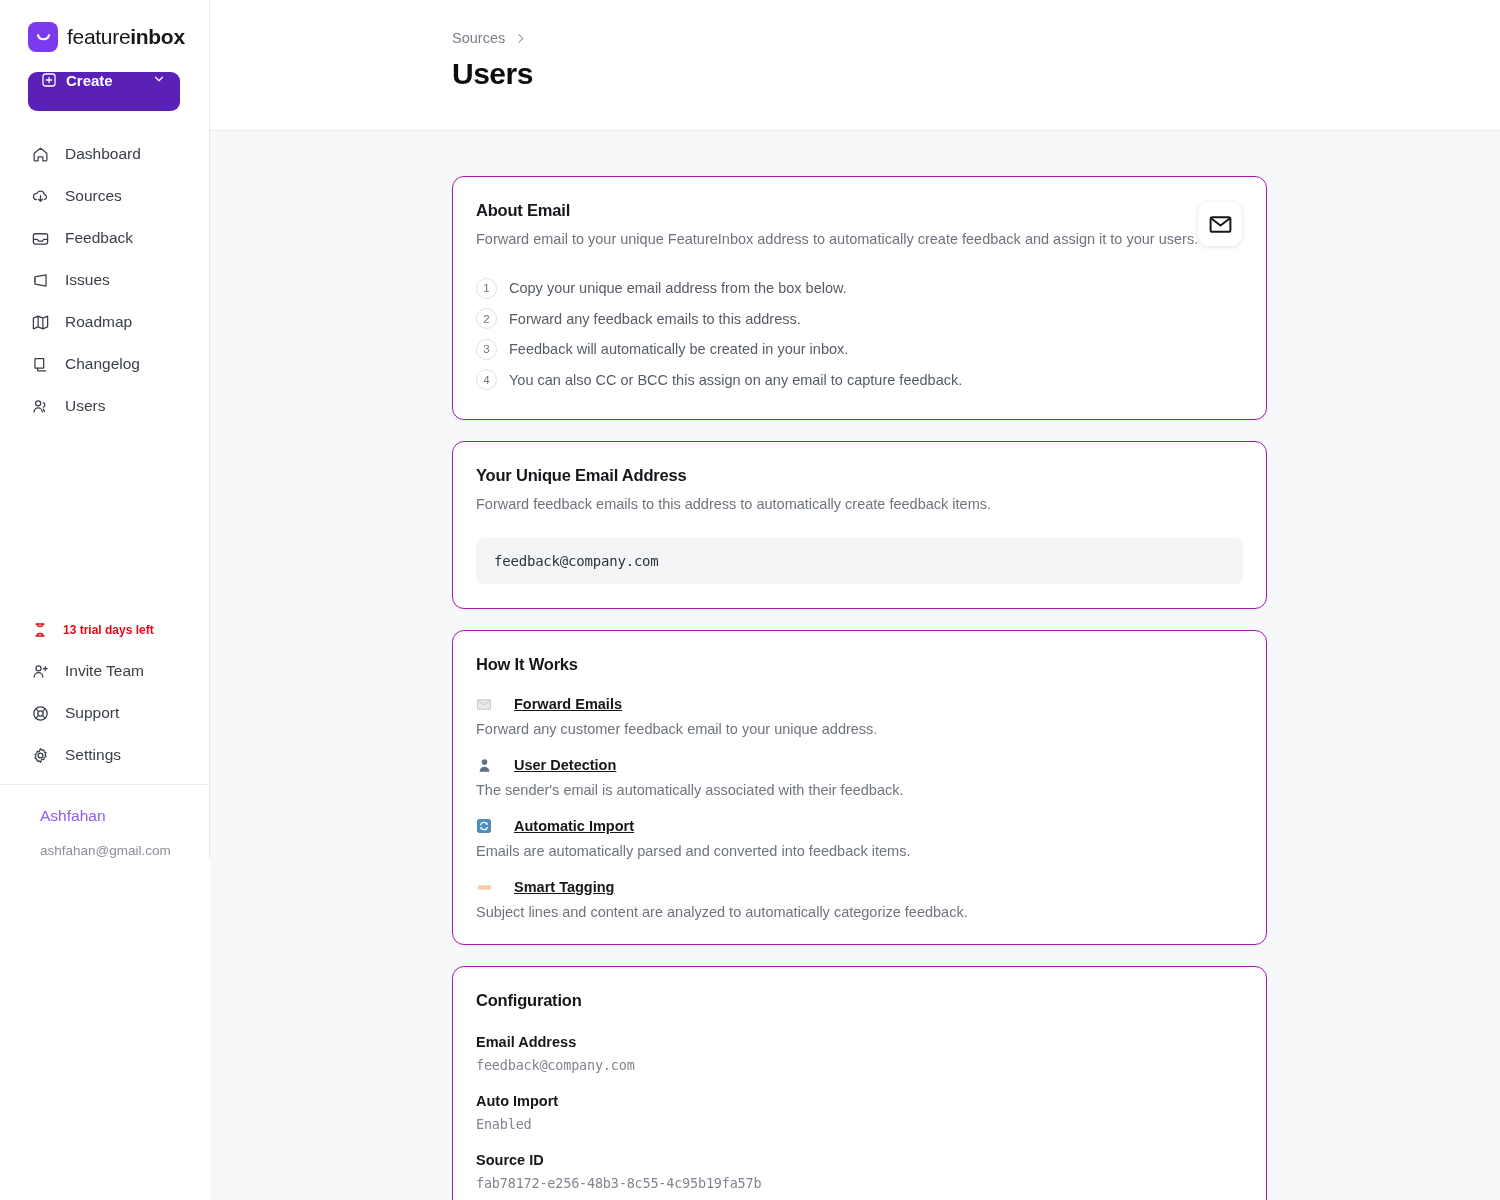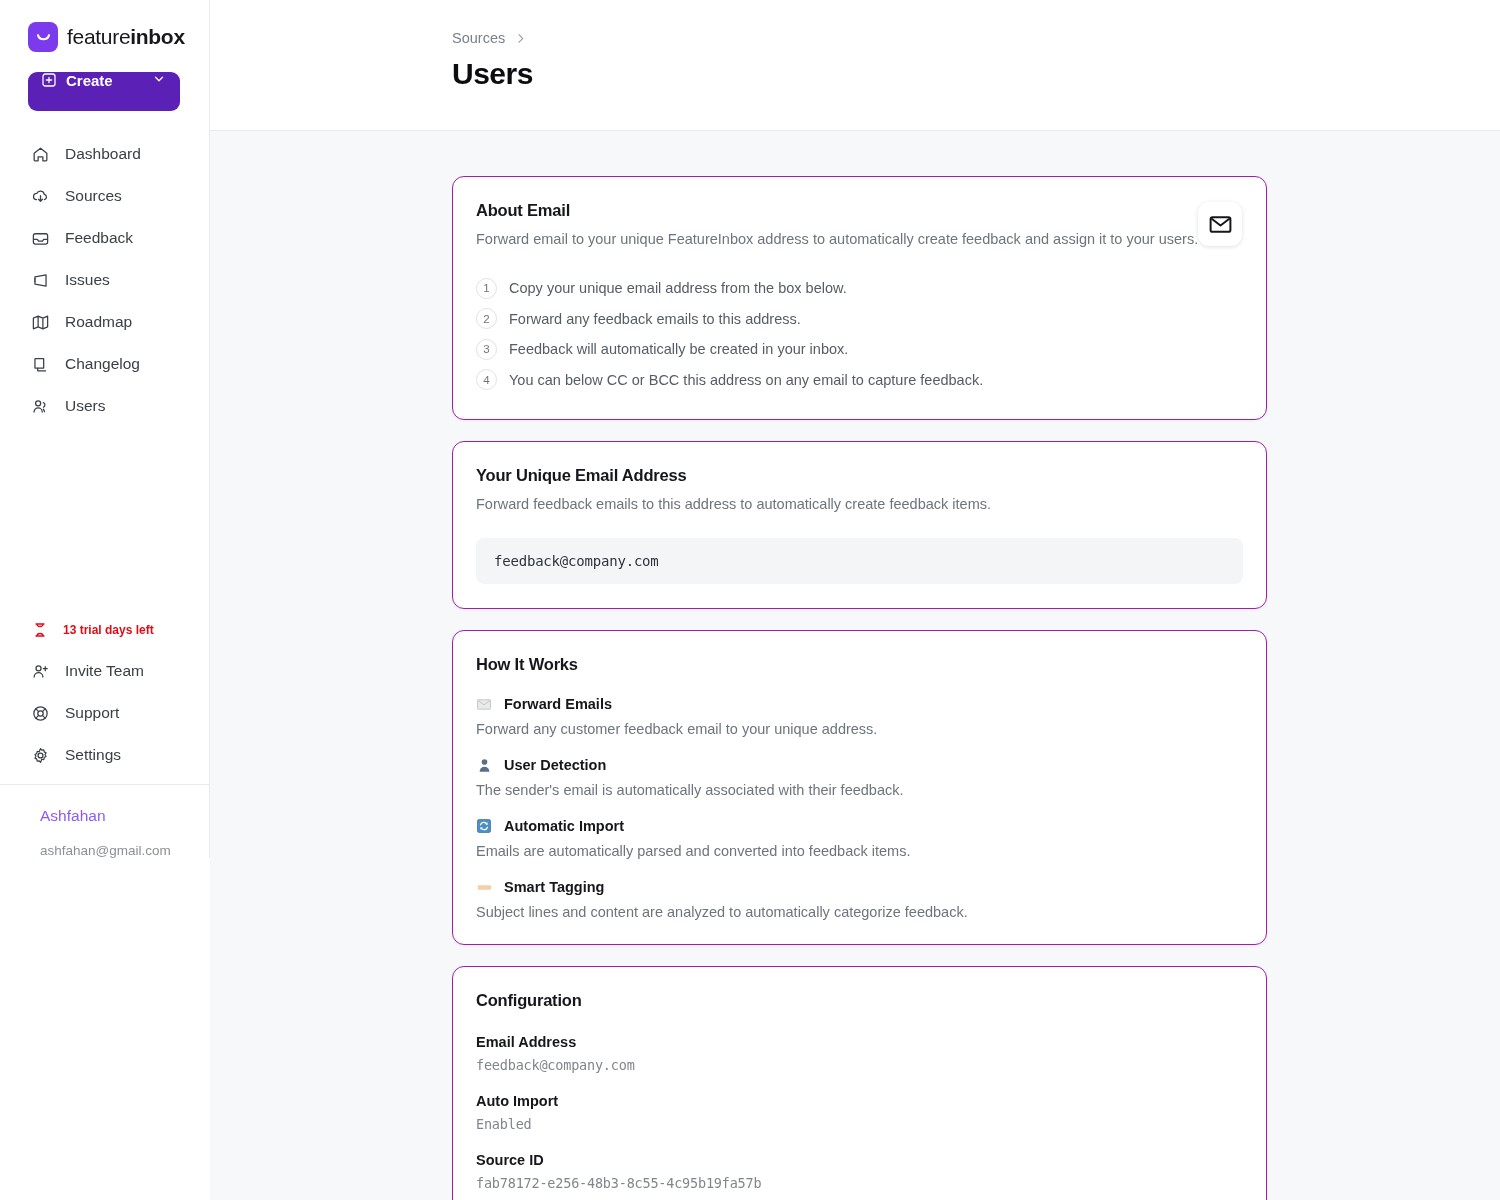--- a/index.html
+++ b/index.html
@@ -121,21 +121,21 @@
     margin-top: 23px;
     background: #f4f5f7; border-radius: 8px;
     height: 46px; display: flex; align-items: center;
     padding-left: 18px;
   }
   .mono { font-family: "DejaVu Sans Mono", monospace; font-size: 14px; color: #2f333a; letter-spacing: -0.2px; }
 
   .hiw-list { margin-top: 22px; }
   .hiw-item { margin-bottom: 20px; }
   .hiw-item:last-child { margin-bottom: 0; }
-  .hiw-head { display: flex; align-items: center; gap: 12px; font-size: 14.5px; font-weight: 700; color: #15171b; }
+  .hiw-head { display: flex; align-items: center; gap: 22px; font-size: 14.5px; font-weight: 700; color: #15171b; text-decoration: underline; }
   .hiw-emoji { width: 16px; height: 16px; display:flex; align-items:center; justify-content:center; flex:0 0 16px; }
   .hiw-desc { font-size: 14.5px; color: #6e747d; margin-top: 9px; }
 
   .cfg-list { margin-top: 24px; }
   .cfg-row { margin-bottom: 20px; }
   .cfg-row:last-child { margin-bottom: 0; }
   .cfg-label { font-size: 14.5px; font-weight: 700; color: #15171b; }
   .cfg-value { font-family: "DejaVu Sans Mono", monospace; font-size: 13.5px; color: #81868e; margin-top: 7px; letter-spacing: -0.2px; }
 </style>
 </head>
@@ -318,21 +318,21 @@
           <div class="step">
             <span class="step-num">2</span>
             <span class="step-txt">Forward any feedback emails to this address.</span>
           </div>
           <div class="step">
             <span class="step-num">3</span>
             <span class="step-txt">Feedback will automatically be created in your inbox.</span>
           </div>
           <div class="step">
             <span class="step-num">4</span>
-            <span class="step-txt">You can below CC or BCC this address on any email to capture feedback.</span>
+            <span class="step-txt">You can also CC or BCC this assign on any email to capture feedback.</span>
           </div>
         </div>
       </div>
 
       <div class="card">
         <div class="card-title">Your Unique Email Address</div>
         <div class="card-sub">Forward feedback emails to this address to automatically create feedback items.</div>
         <div class="mono-box">
           <span class="mono">feedback@company.com</span>
         </div>

